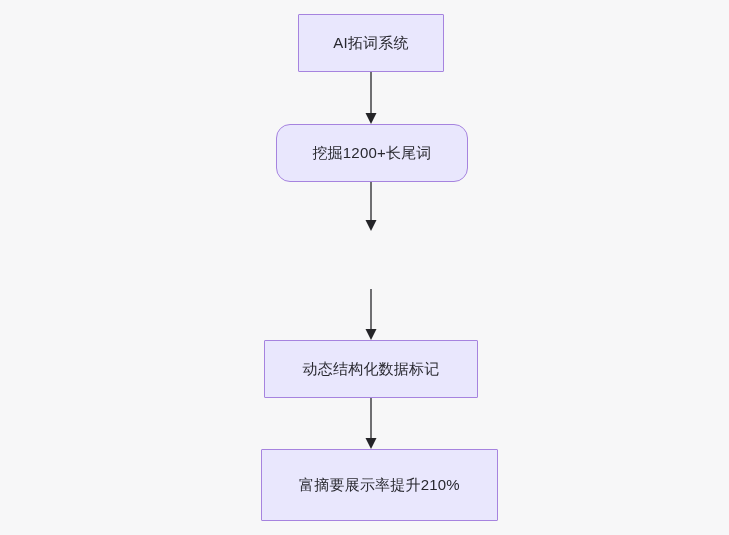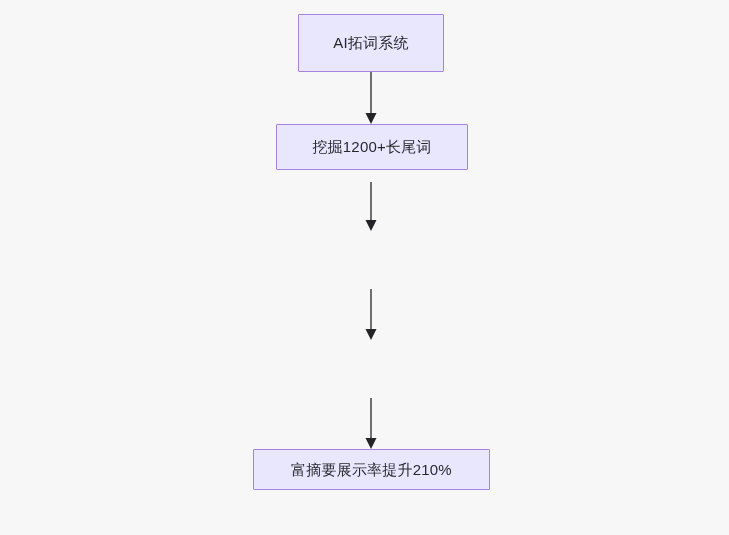--- a/index.html
+++ b/index.html
@@ -35,24 +35,24 @@
     line-height: 1.2;
     letter-spacing: 0.2px;
     white-space: nowrap;
     user-select: none;
   }
   .node-label {
     display: block;
   }
   
   #node-1 { left: 298px; top: 14px;  width: 146px; height: 58px; }
-  #node-2 { left: 276px; top: 124px; width: 192px; height: 46px; }
+  #node-2 { left: 276px; top: 124px; width: 192px; height: 58px; border-radius: 14px; }
   #node-3 { left: 261px; top: 231px; width: 221px; height: 58px; }
   #node-4 { left: 264px; top: 340px; width: 214px; height: 58px; }
-  #node-5 { left: 253px; top: 449px; width: 237px; height: 41px; }
+  #node-5 { left: 261px; top: 449px; width: 237px; height: 72px; }
 
   .edge {
     position: absolute;
     left: 0;
     top: 0;
     width: 729px;
     height: 535px;
     overflow: visible;
     pointer-events: none;
   }
@@ -96,18 +96,21 @@
 
   <div class="node" id="node-1">
     <span class="node-label">AI拓词系统</span>
   </div>
 
   <div class="node" id="node-2">
     <span class="node-label">挖掘1200+长尾词</span>
   </div>
 
 
+  <div class="node" id="node-4">
+    <span class="node-label">动态结构化数据标记</span>
+  </div>
 
   <div class="node" id="node-5">
     <span class="node-label">富摘要展示率提升210%</span>
   </div>
 
 </div>
 
 </body></html>

